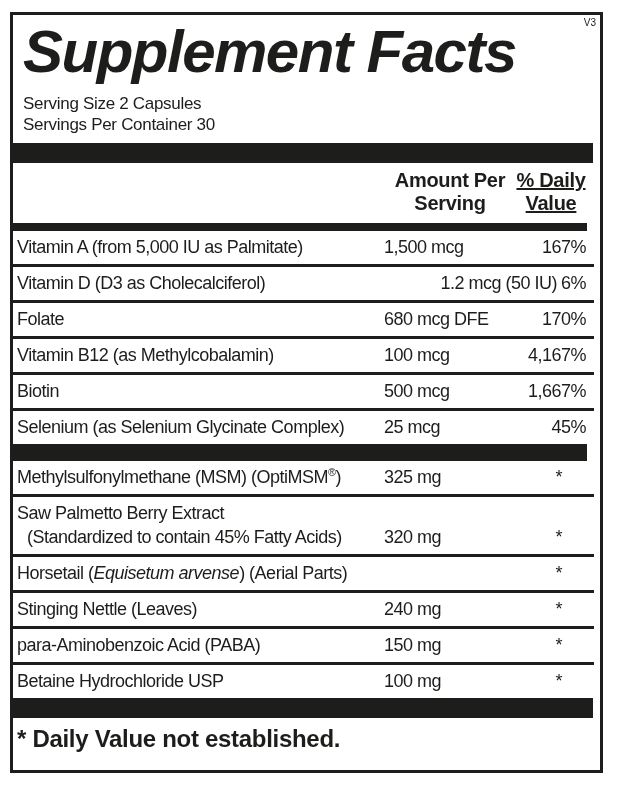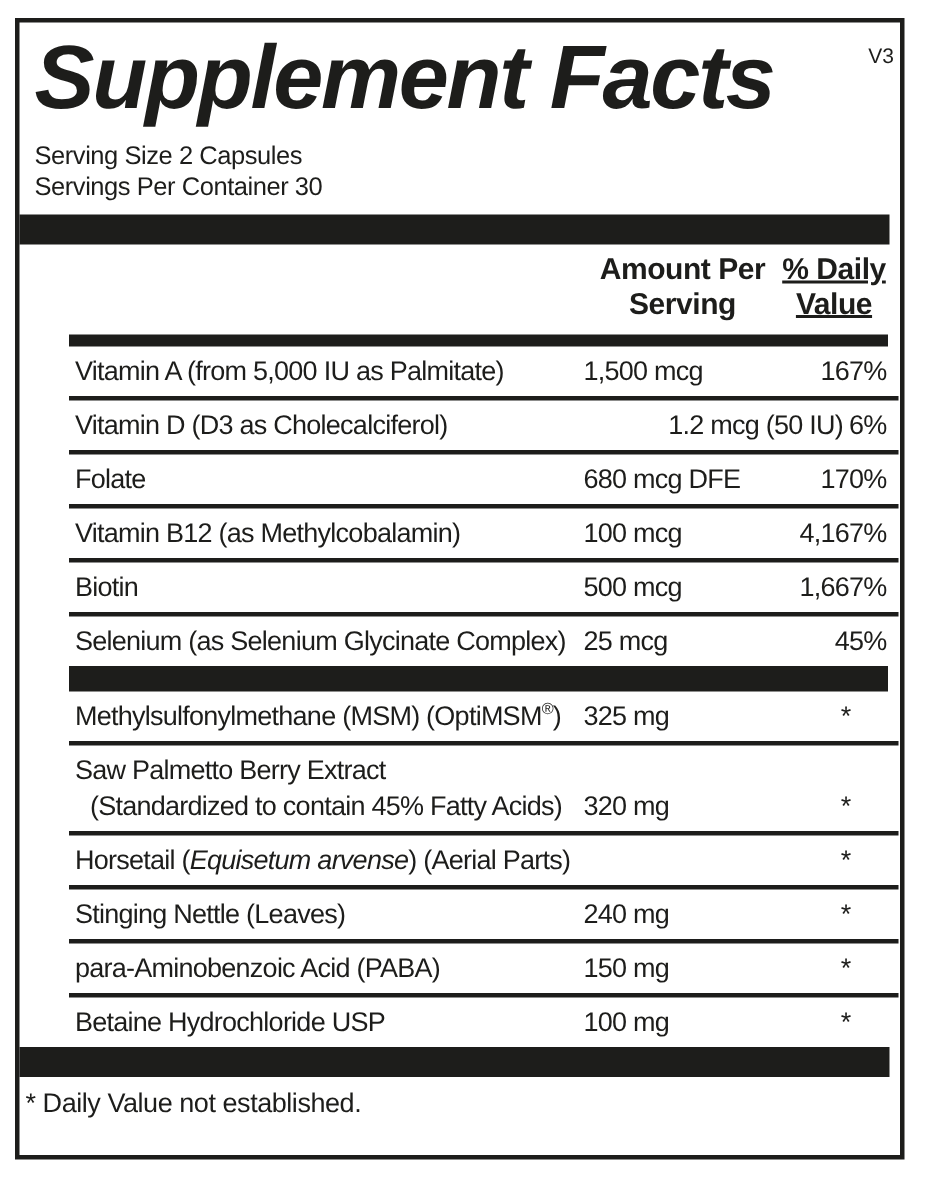--- a/index.html
+++ b/index.html
@@ -12,39 +12,39 @@
     overflow:hidden;
   }
   .label{
     position:absolute;left:10px;top:12px;
     width:587px;height:755px;
     border:3px solid #1d1d1b;
     box-sizing:content-box;
     background:#ffffff;
   }
   .version{
-    position:absolute;top:14px;right:4px;
-    font-size:14px;letter-spacing:0;
+    position:absolute;top:2px;right:4px;
+    font-size:10px;letter-spacing:0;
   }
   .title{
     padding:5px 8px 0 10px;
     font-size:60px;font-weight:bold;
     letter-spacing:-1.5px;
     line-height:1.08;
     white-space:nowrap;
     font-style:italic;
   }
   .serving{
     padding:9px 10px 8px 10px;
     font-size:17px;line-height:1.22;letter-spacing:-0.3px;
   }
   .bar{height:20px;background:#1d1d1b;margin-right:7px;}
   .bar.mid{height:8px;}
   .bar.section{height:17px;}
-  .table{margin-right:1px;padding-left:33px;}
+  .table{margin-right:6px;}
   .colhead{
     display:flex;align-items:flex-end;
     padding:6px 8px 8px 4px;
     font-weight:bold;font-size:20px;line-height:1.15;
     letter-spacing:-0.3px;
   }
   .colhead .spacer{flex:1 1 auto;}
   .colhead .ah{flex:0 0 132px;text-align:center;white-space:pre-line;}
   .colhead .dh{flex:0 0 70px;text-align:center;white-space:pre-line;text-decoration:underline;}
   .rows .row + .row{border-top:3px solid #1d1d1b;}
@@ -61,21 +61,21 @@
   .cell.dv.star{padding-right:24px;box-sizing:border-box;}
   .name-note{padding-left:10px;}
   .amount-note{white-space:nowrap;}
   .combo{
     margin-left:auto;text-align:right;white-space:nowrap;
     display:flex;gap:4px;
   }
   sup{font-size:60%;line-height:0;}
   .footnote{
     padding:7px 8px 0 4px;
-    font-size:18px;letter-spacing:-0.3px;
+    font-size:24px;letter-spacing:-0.3px;font-weight:bold;
   }
 </style>
 </head>
 <body>
 
 <div class="page">
   <div class="label">
 
     <div class="version">V3</div>
 

